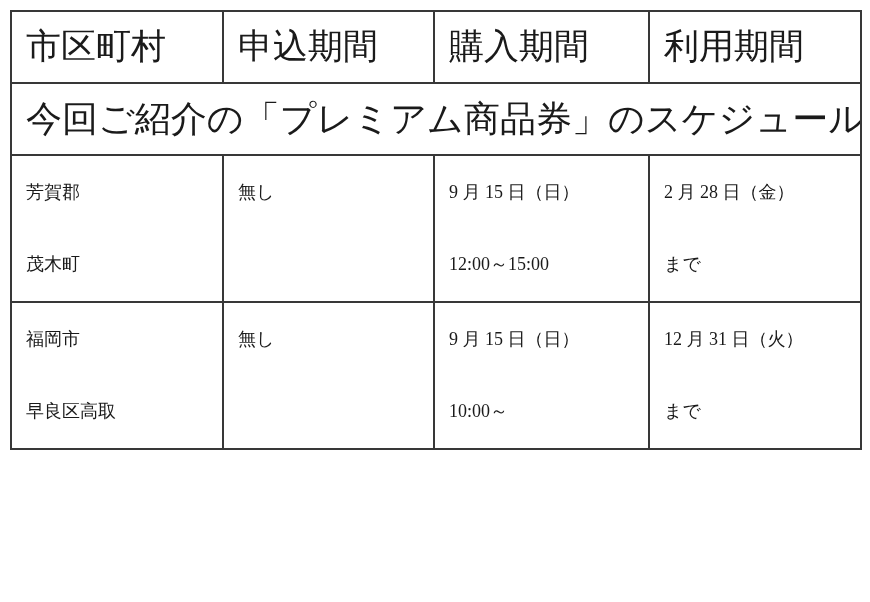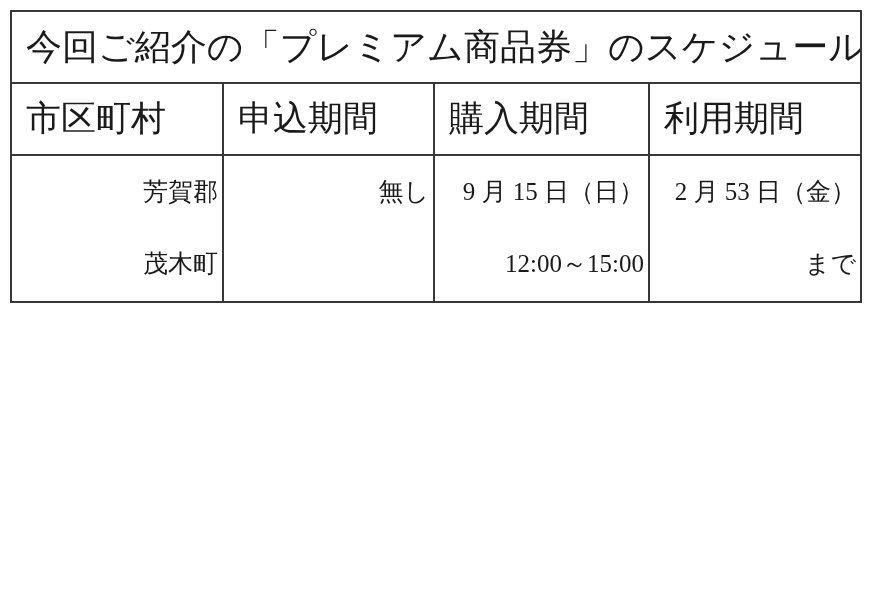--- a/index.html
+++ b/index.html
@@ -35,22 +35,21 @@
     letter-spacing: 0px;
   }
   th.col-header {
     height: 70px;
     font-size: 35px;
     line-height: 70px;
     white-space: nowrap;
   }
   tr.data-row td {
     height: 145px;
-    font-size: 25px;
-    text-align: right;
+    font-size: 18px;
   }
   tr.data-row .cell-line {
     height: 72px;
     line-height: 72px;
     white-space: nowrap;
   }
   
   col.c1 { width: 212px; }
   col.c2 { width: 211px; }
   col.c3 { width: 215px; }
@@ -61,43 +60,61 @@
 
 <table class="schedule-table">
   <colgroup>
     <col class="c1">
       <col class="c2">
       <col class="c3">
       <col class="c4">
   </colgroup>
   <tbody>
     <tr>
-      <td class="title-cell" colspan="4">今回ご紹介の「プレミアム商品券」のスケジュール</td>
-    </tr>
-    <tr>
       <th class="col-header">市区町村</th>
       <th class="col-header">申込期間</th>
       <th class="col-header">購入期間</th>
       <th class="col-header">利用期間</th>
+    </tr>
+    <tr>
+      <td class="title-cell" colspan="4">今回ご紹介の「プレミアム商品券」のスケジュール</td>
     </tr>
 
     <tr class="data-row">
       <td>
         <div class="cell-line">芳賀郡</div>
         <div class="cell-line">茂木町</div>
       </td>
       <td>
         <div class="cell-line">無し</div>
         <div class="cell-line"></div>
       </td>
       <td>
         <div class="cell-line">9 月 15 日（日）</div>
         <div class="cell-line">12:00～15:00</div>
       </td>
       <td>
-        <div class="cell-line">2 月 53 日（金）</div>
+        <div class="cell-line">2 月 28 日（金）</div>
         <div class="cell-line">まで</div>
       </td>
     </tr>
 
 
+    <tr class="data-row">
+      <td>
+        <div class="cell-line">福岡市</div>
+        <div class="cell-line">早良区高取</div>
+      </td>
+      <td>
+        <div class="cell-line">無し</div>
+        <div class="cell-line"></div>
+      </td>
+      <td>
+        <div class="cell-line">9 月 15 日（日）</div>
+        <div class="cell-line">10:00～</div>
+      </td>
+      <td>
+        <div class="cell-line">12 月 31 日（火）</div>
+        <div class="cell-line">まで</div>
+      </td>
+    </tr>
   </tbody>
 </table>
 
 </body></html>

